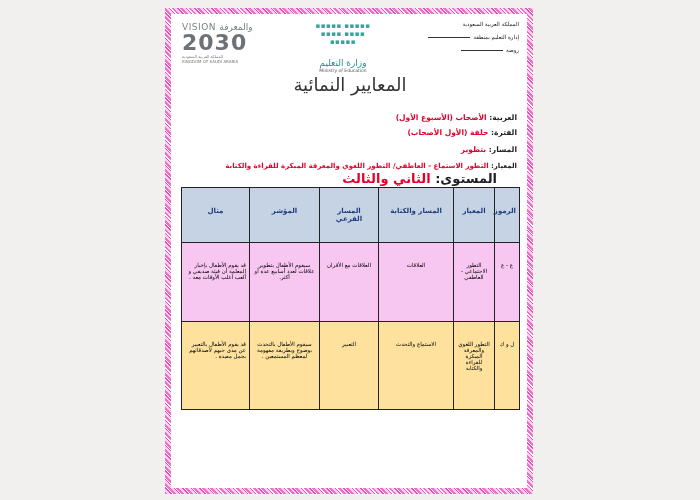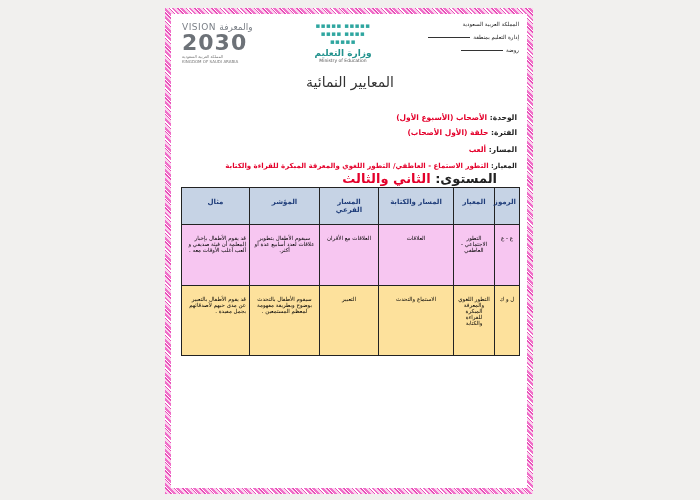--- a/index.html
+++ b/index.html
@@ -19,42 +19,42 @@
     }
     .hdr-right {
       position:absolute; right:181px; top:18px; width:110px; direction:rtl; text-align:right;
       font-size:5.5px; color:#222; line-height:13px;
     }
     .hdr-right .line { display:inline-block; width:42px; border-bottom:1px solid #333; margin-right:3px; vertical-align:middle; }
     .moe {
       position:absolute; left:298px; top:22px; width:90px; text-align:center;
     }
     .moe .dots { font-size:7px; color:#2fa6a0; letter-spacing:0.5px; line-height:8px; }
-    .moe .ar { font-size:9px; color:#22928d; margin-top:2px; direction:rtl;font-weight:bold; }
+    .moe .ar { font-size:9px; color:#22928d; margin-top:12px; direction:rtl; }
     .moe .en { font-size:4.5px; color:#555; }
     .vision {
       position:absolute; left:182px; top:22px; width:80px;
     }
     .vision .top { font-size:9px; color:#7a7f86; letter-spacing:0.5px; }
     .vision .num { font-size:22px; font-weight:bold; color:#6d7278; line-height:22px; letter-spacing:1px; }
     .vision .sub { font-size:4px; color:#777; line-height:5px; }
     .title {
       position:absolute; left:260px; top:74px; width:180px; text-align:center;
-      direction:rtl; font-size:14px; color:#333;
+      direction:rtl; font-size:18px; color:#333;
     }
     .info {
       position:absolute; right:183px; direction:rtl; text-align:right; font-size:7.5px; font-weight:bold;
       color:#222; white-space:nowrap;
     }
     .info .val { color:#e4002b; }
     table.grid {
       position:absolute; left:181px; top:187px; width:338px; border-collapse:collapse;
       direction:rtl; font-size:5.5px; table-layout:fixed;
     }
-    table.grid th, table.grid td { border:1px solid #222; vertical-align:top; padding:10px 3px; text-align:center; }
+    table.grid th, table.grid td { border:1px solid #222; vertical-align:top; padding:19px 3px; text-align:center; }
     table.grid th { background:#c6d3e5; color:#1f3d7a; font-weight:bold; font-size:7px; height:9px; }
     table.grid tr.r1 td { background:#f7c6f1; height:40px; }
     table.grid tr.r2 td { background:#fde19c; height:49px; }
     table.grid td.right { text-align:right; }
   </style>
 </head>
 <body>
 
 <div class="page"></div>
 <div class="border"></div>
@@ -73,23 +73,23 @@
 
 <div class="vision">
   <div class="top">VISION والمعرفة</div>
   <div class="num">2030</div>
   <div class="sub">المملكة العربية السعودية</div>
   <div class="sub">KINGDOM OF SAUDI ARABIA</div>
 </div>
 
 <div class="title">المعايير النمائية</div>
 
-<div class="info" style="top:113px"><span>الوحدة:</span> <span class="val">الأصحاب (الأسبوع الأول)</span></div>
+<div class="info" style="top:113px"><span>العربية:</span> <span class="val">الأصحاب (الأسبوع الأول)</span></div>
 <div class="info" style="top:128px"><span>الفترة:</span> <span class="val">حلقة (الأول الأصحاب)</span></div>
-<div class="info" style="top:145px"><span>المسار:</span> <span class="val">ألعب</span></div>
+<div class="info" style="top:145px"><span>المسار:</span> <span class="val">بتطوير</span></div>
 <div class="info" style="top:162px; font-size:7px"><span>المعيار:</span> <span class="val">التطور الاستماع - العاطفي/ التطور اللغوي والمعرفة المبكرة للقراءة والكتابة</span></div>
 <div class="info" style="top:171px; right:203px; font-size:13px"><span>المستوى:</span> <span class="val">الثاني والثالث</span></div>
 
 <table class="grid">
   <colgroup>
     <col style="width:25px">
       <col style="width:41px">
       <col style="width:75px">
       <col style="width:59px">
       <col style="width:70px">

